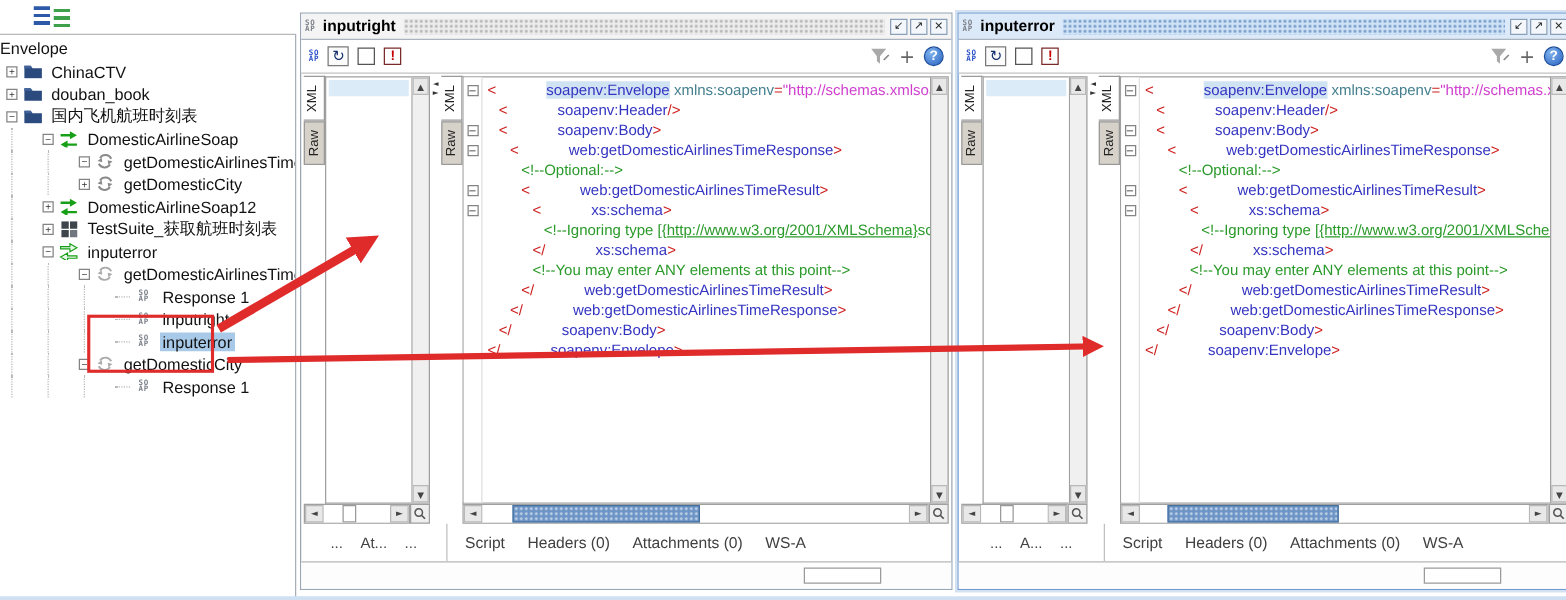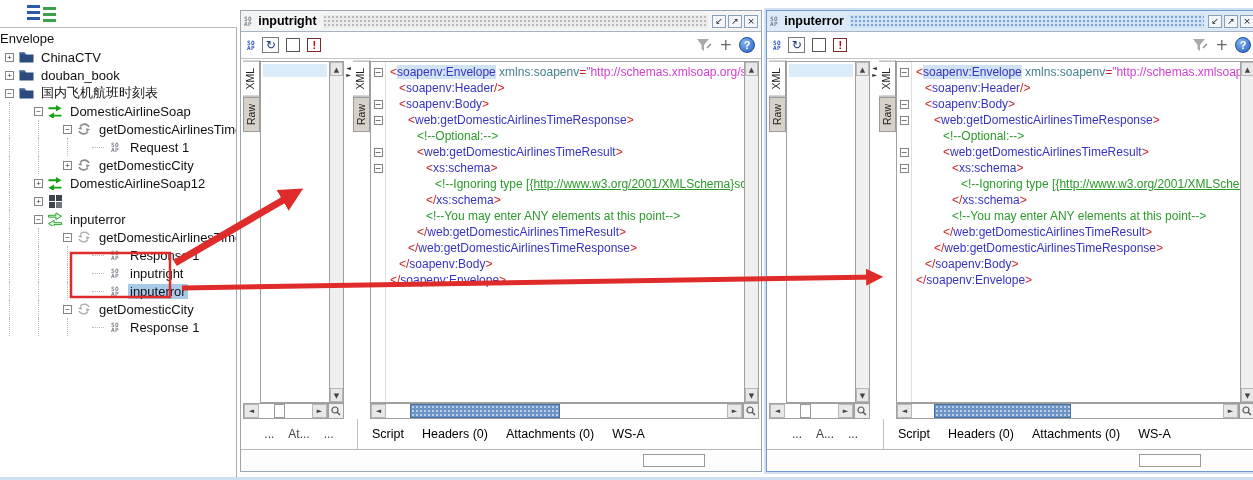--- a/index.html
+++ b/index.html
@@ -67,31 +67,31 @@
   .splitter span { font:6px/6px "DejaVu Sans",sans-serif; color:#333; cursor:pointer; }
   .main-col { flex:1; display:flex; flex-direction:column; min-width:0; }
   .main-top { flex:1; display:flex; min-height:0; }
   .codewrap { flex:1; display:flex; border:1px solid #a0a0a0; border-right:none; background:#fff; min-width:0; }
   .gutter { width:15px; flex:0 0 auto; background:#fff; border-right:1px solid #e0e0e0; padding-top:2px; }
   .gcell { height:16px; display:flex; align-items:center; justify-content:center; }
   .fold { width:9px; height:9px; border:1px solid #848484; background:#fff; font:8px/7px "DejaVu Sans",sans-serif; text-align:center; color:#333; cursor:pointer; }
   .code { flex:1; overflow:hidden; white-space:nowrap; padding-top:2px; font-size:12px; line-height:16px; cursor:text; }
   .ln { height:16px; }
   .t-br { color:#cf2222; }
-  .t-el { color:#3434c2; }
+  .t-el { color:#3434c2;margin-left:40px; }
   .t-at { color:#45808f; }
   .t-av { color:#cf3fcf; }
   .t-cm { color:#2a9a2a; }
   .t-lk { color:#2a9a2a; text-decoration:underline; }
   .t-hl { background:#cfe3f3; }
 
   .tabsrow { height:30px; display:flex; align-items:center; flex:0 0 auto; }
   .minitabs { width:117px; flex:0 0 auto; display:flex; justify-content:center; gap:14px; font-size:12px; color:#444; }
   .minitabs span { cursor:pointer; }
-  .maintabs { flex:1; display:flex; gap:18px; padding-left:14px; font-size:12.5px; color:#000000; }
+  .maintabs { flex:1; display:flex; gap:18px; padding-left:14px; font-size:12.5px; color:#404040; }
   .maintabs span { cursor:pointer; }
   .footer { height:22px; border-top:1px solid #b6b6b6; display:flex; align-items:center; justify-content:flex-end; flex:0 0 auto; background:#fdfdfd; }
   .statuscell { width:62px; height:13px; border:1px solid #9a9a9a; background:#fff; margin-right:56px; }
 
   .bottomstrip { position:absolute; left:0; bottom:0; width:100%; height:3px; background:#cfe0f2; }
   .overlay { position:absolute; left:0; top:0; pointer-events:none; }
 </style>
 </head>
 <body>
 
@@ -158,30 +158,20 @@
               <path d="M2 9A5.2 5.2 0 0 0 11 9.6" fill="none" stroke="#8a8a8a" stroke-width="1.6"></path>
               <path d="M1 6.8 4.4 4.2 4.8 7.8z" fill="#8a8a8a"></path>
               <path d="M13 7.2 9.6 9.8 9.2 6.2z" fill="#8a8a8a"></path>
             </svg>
           </span>
           <span class="lbl">getDomesticAirlinesTime</span>
         </div>
         <div class="trow">
           <span class="sp"></span>
           <span class="sp"></span>
-          <span class="sp"></span>
-          <span class="dash"></span>
-          <span class="ticon">
-            <span class="soapchip">SO<br>AP</span>
-          </span>
-          <span class="lbl">Request 1</span>
-        </div>
-        <div class="trow">
-          <span class="sp"></span>
-          <span class="sp"></span>
           <span class="toggle">+</span>
           <span class="ticon">
             <svg width="14" height="14" viewBox="0 0 14 14">
               <path d="M12 5A5.2 5.2 0 0 0 3 4.4" fill="none" stroke="#8a8a8a" stroke-width="1.6"></path>
               <path d="M2 9A5.2 5.2 0 0 0 11 9.6" fill="none" stroke="#8a8a8a" stroke-width="1.6"></path>
               <path d="M1 6.8 4.4 4.2 4.8 7.8z" fill="#8a8a8a"></path>
               <path d="M13 7.2 9.6 9.8 9.2 6.2z" fill="#8a8a8a"></path>
             </svg>
           </span>
           <span class="lbl">getDomesticCity</span>
@@ -201,20 +191,21 @@
           <span class="sp"></span>
           <span class="toggle">+</span>
           <span class="ticon">
             <svg width="13" height="13" viewBox="0 0 13 13">
               <rect x="0" y="0" width="6" height="6" fill="#3f454c"></rect>
               <rect x="7" y="0" width="6" height="6" fill="#3f454c"></rect>
               <rect x="0" y="7" width="6" height="6" fill="#3f454c"></rect>
               <rect x="7" y="7" width="6" height="6" fill="#70767d"></rect>
             </svg>
           </span>
+          <span class="lbl">TestSuite_获取航班时刻表</span>
         </div>
         <div class="trow">
           <span class="sp"></span>
           <span class="toggle">−</span>
           <span class="ticon">
             <svg width="16" height="14" viewBox="0 0 16 15">
               <path d="M1 3.5h8V1l6 3.5-6 3.5V5.5H1z" fill="#eaf7ea" stroke="#17a017"></path>
               <path d="M15 11.5H7V9l-6 3.5 6 3.5v-2.5h8z" fill="#eaf7ea" stroke="#17a017"></path>
             </svg>
           </span>

